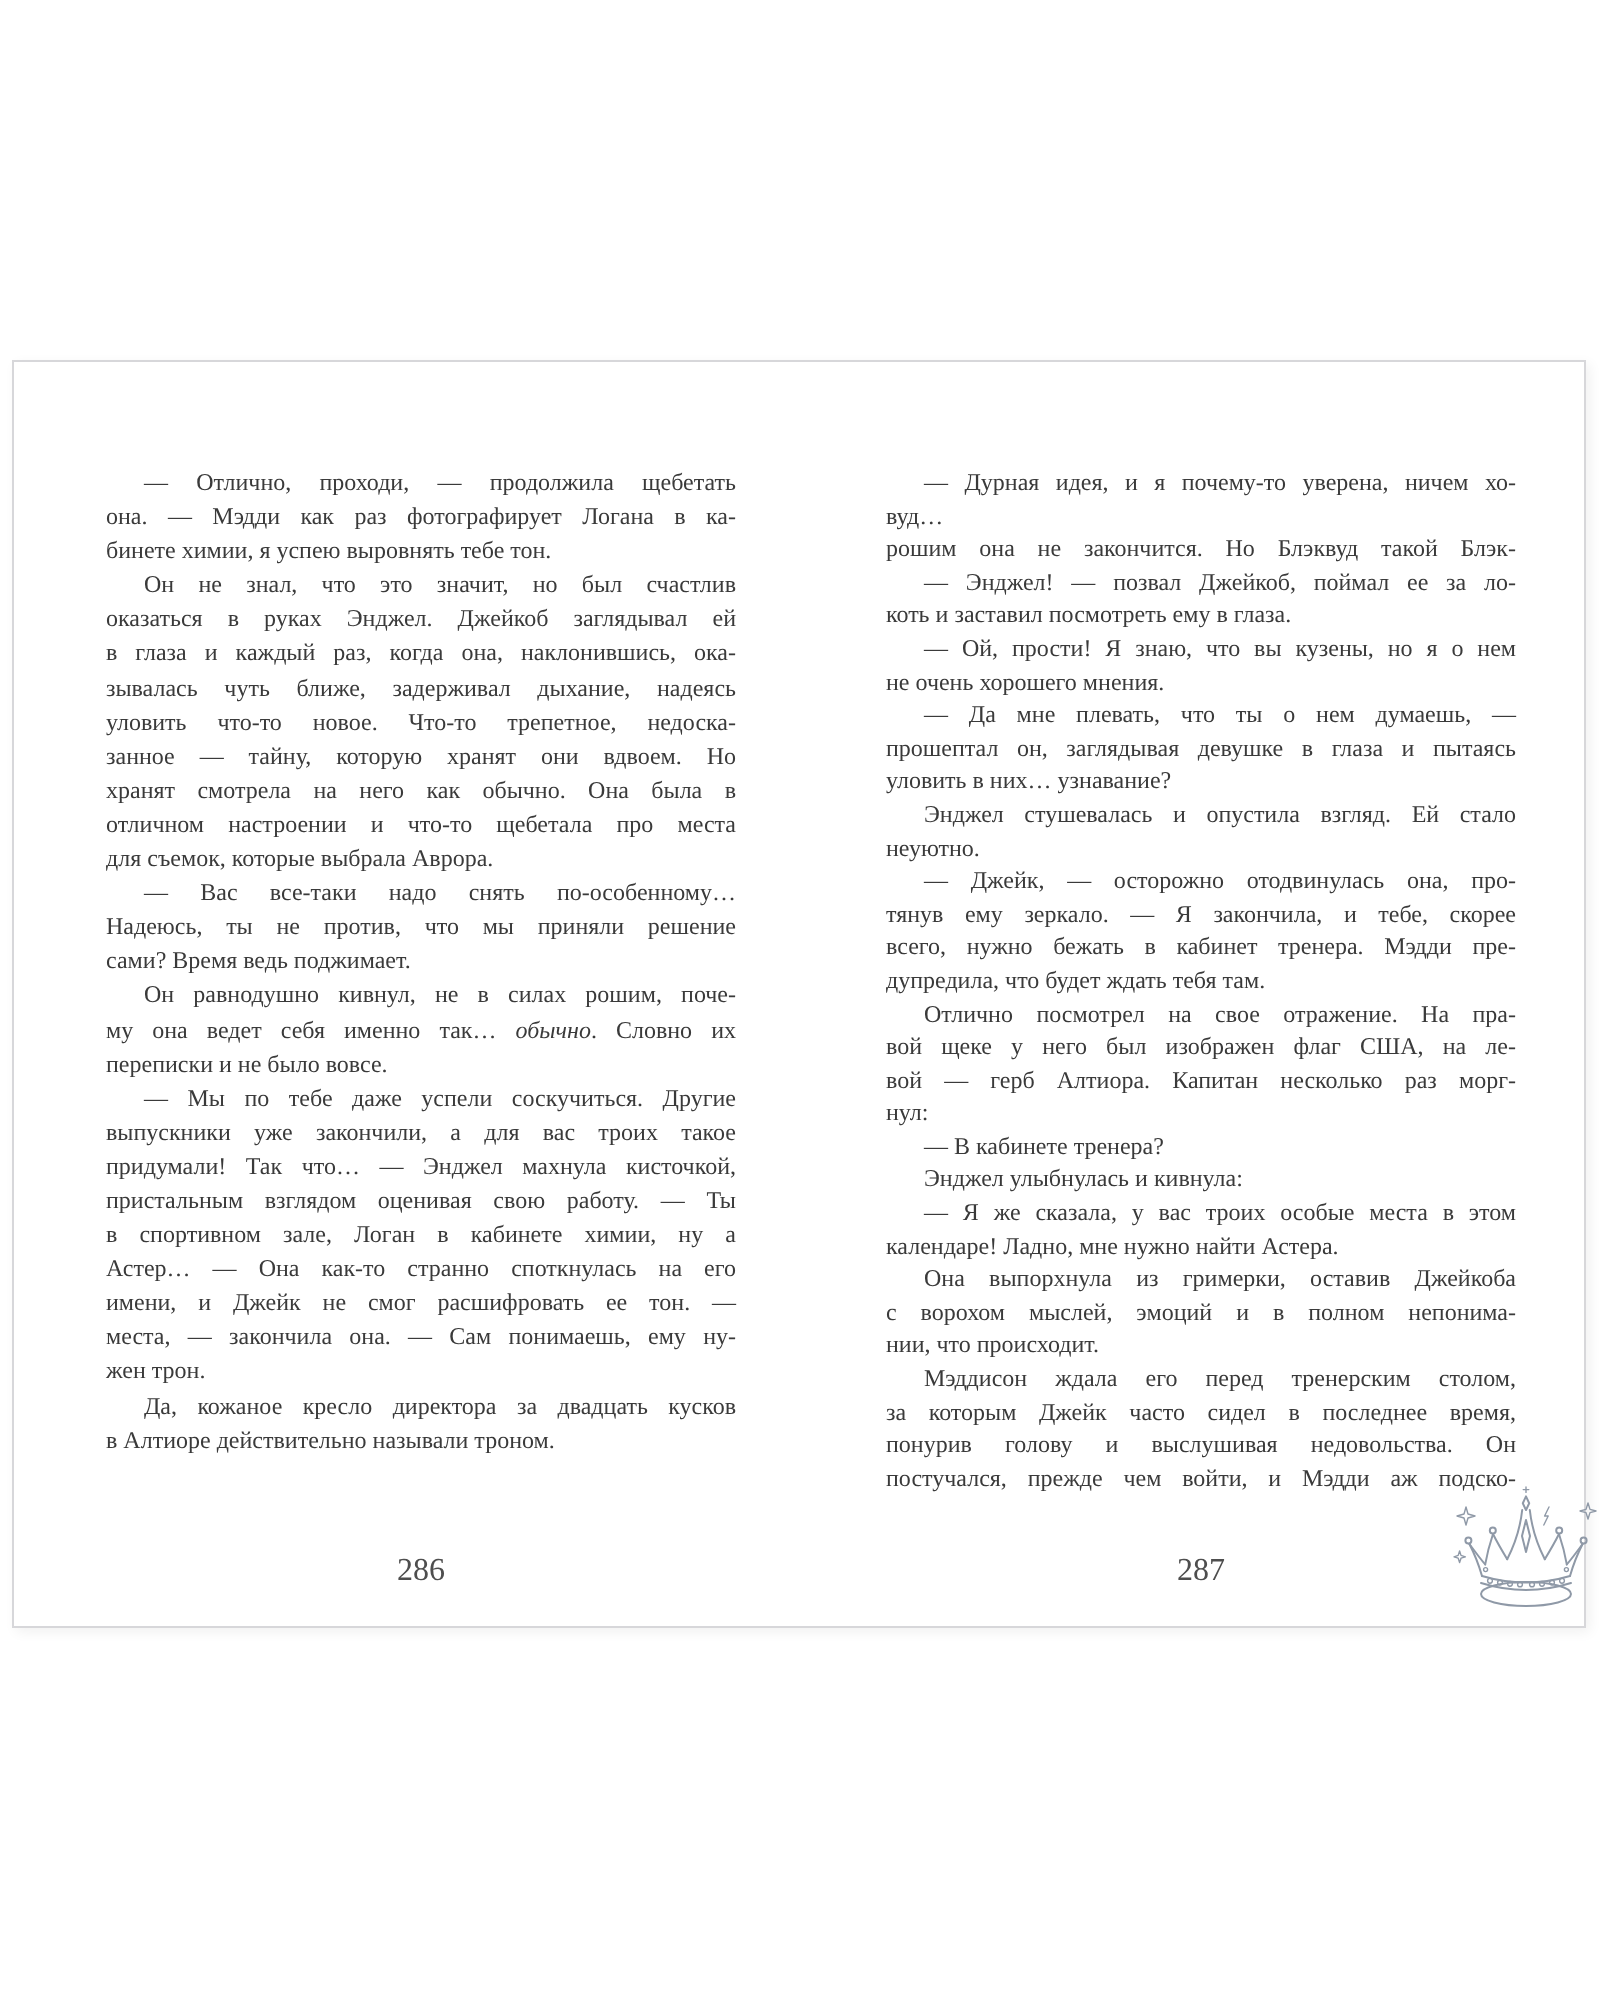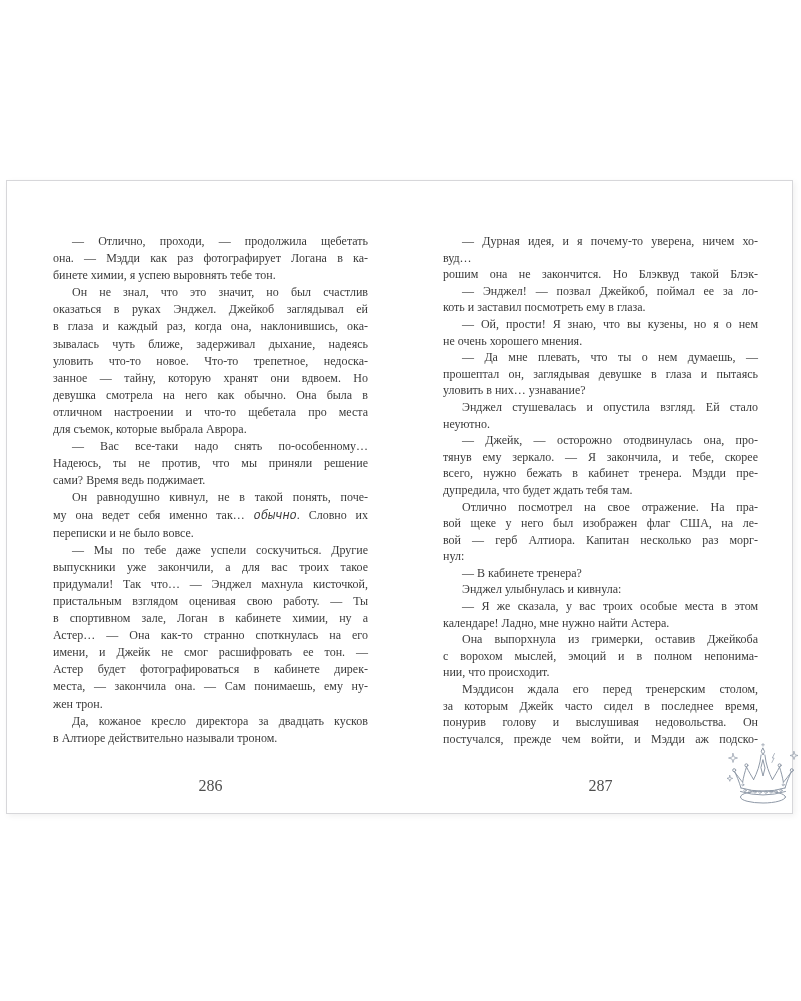--- a/index.html
+++ b/index.html
@@ -17,21 +17,21 @@
   .page-text{
     position:absolute;top:52px;width:315px;
     color:var(--text,#3a3a3a);
     font-size:12px;
   }
   .page-text.left{left:46px;line-height:17.1px;}
   .page-text.right{left:436px;line-height:16.6px;}
   .line{text-align:left;white-space:normal;}
   .line.just{text-align:justify;text-align-last:justify;}
   .line.indent{text-indent:19px;}
-  .line i{font-style:italic;font-family:Liberation Mono, monospace;}
+  .line i{font-style:italic;}
   .pagenum{
     position:absolute;top:596px;width:315px;text-align:center;
     font-size:16px;color:var(--page-number,#4e4e4e);
   }
   .pagenum.left{left:46px;}
   .pagenum.right{left:436px;}
   .crown{
     position:absolute;left:719px;top:560px;width:76px;height:68px;
     pointer-events:none;
   }
@@ -46,37 +46,36 @@
   <div class="page-text left">
       <div class="line indent just">— Отлично, проходи, — продолжила щебетать</div>
       <div class="line just">она. — Мэдди как раз фотографирует Логана в ка-</div>
       <div class="line">бинете химии, я успею выровнять тебе тон.</div>
       <div class="line indent just">Он не знал, что это значит, но был счастлив</div>
       <div class="line just">оказаться в руках Энджел. Джейкоб заглядывал ей</div>
       <div class="line just">в глаза и каждый раз, когда она, наклонившись, ока-</div>
       <div class="line just">зывалась чуть ближе, задерживал дыхание, надеясь</div>
       <div class="line just">уловить что-то новое. Что-то трепетное, недоска-</div>
       <div class="line just">занное — тайну, которую хранят они вдвоем. Но</div>
-      <div class="line just">девушка смотрела на него как обычно. Она была в</div>
+      <div class="line just">хранят смотрела на него как обычно. Она была в</div>
       <div class="line just">отличном настроении и что-то щебетала про места</div>
       <div class="line">для съемок, которые выбрала Аврора.</div>
       <div class="line indent just">— Вас все-таки надо снять по-особенному…</div>
       <div class="line just">Надеюсь, ты не против, что мы приняли решение</div>
       <div class="line">сами? Время ведь поджимает.</div>
-      <div class="line indent just">Он равнодушно кивнул, не в такой понять, поче-</div>
+      <div class="line indent just">Он равнодушно кивнул, не в силах рошим, поче-</div>
       <div class="line just">му она ведет себя именно так… <i>обычно</i>. Словно их</div>
       <div class="line">переписки и не было вовсе.</div>
       <div class="line indent just">— Мы по тебе даже успели соскучиться. Другие</div>
       <div class="line just">выпускники уже закончили, а для вас троих такое</div>
       <div class="line just">придумали! Так что… — Энджел махнула кисточкой,</div>
       <div class="line just">пристальным взглядом оценивая свою работу. — Ты</div>
       <div class="line just">в спортивном зале, Логан в кабинете химии, ну а</div>
       <div class="line just">Астер… — Она как-то странно споткнулась на его</div>
       <div class="line just">имени, и Джейк не смог расшифровать ее тон. —</div>
-      <div class="line just">Астер будет фотографироваться в кабинете дирек-</div>
       <div class="line just">места, — закончила она. — Сам понимаешь, ему ну-</div>
       <div class="line">жен трон.</div>
       <div class="line indent just">Да, кожаное кресло директора за двадцать кусков</div>
       <div class="line">в Алтиоре действительно называли троном.</div>
     </div>
   <div class="pagenum left">286</div>
 
   <div class="page-text right">
       <div class="line indent just">— Дурная идея, и я почему-то уверена, ничем хо-</div>
       <div class="line">вуд…</div>

